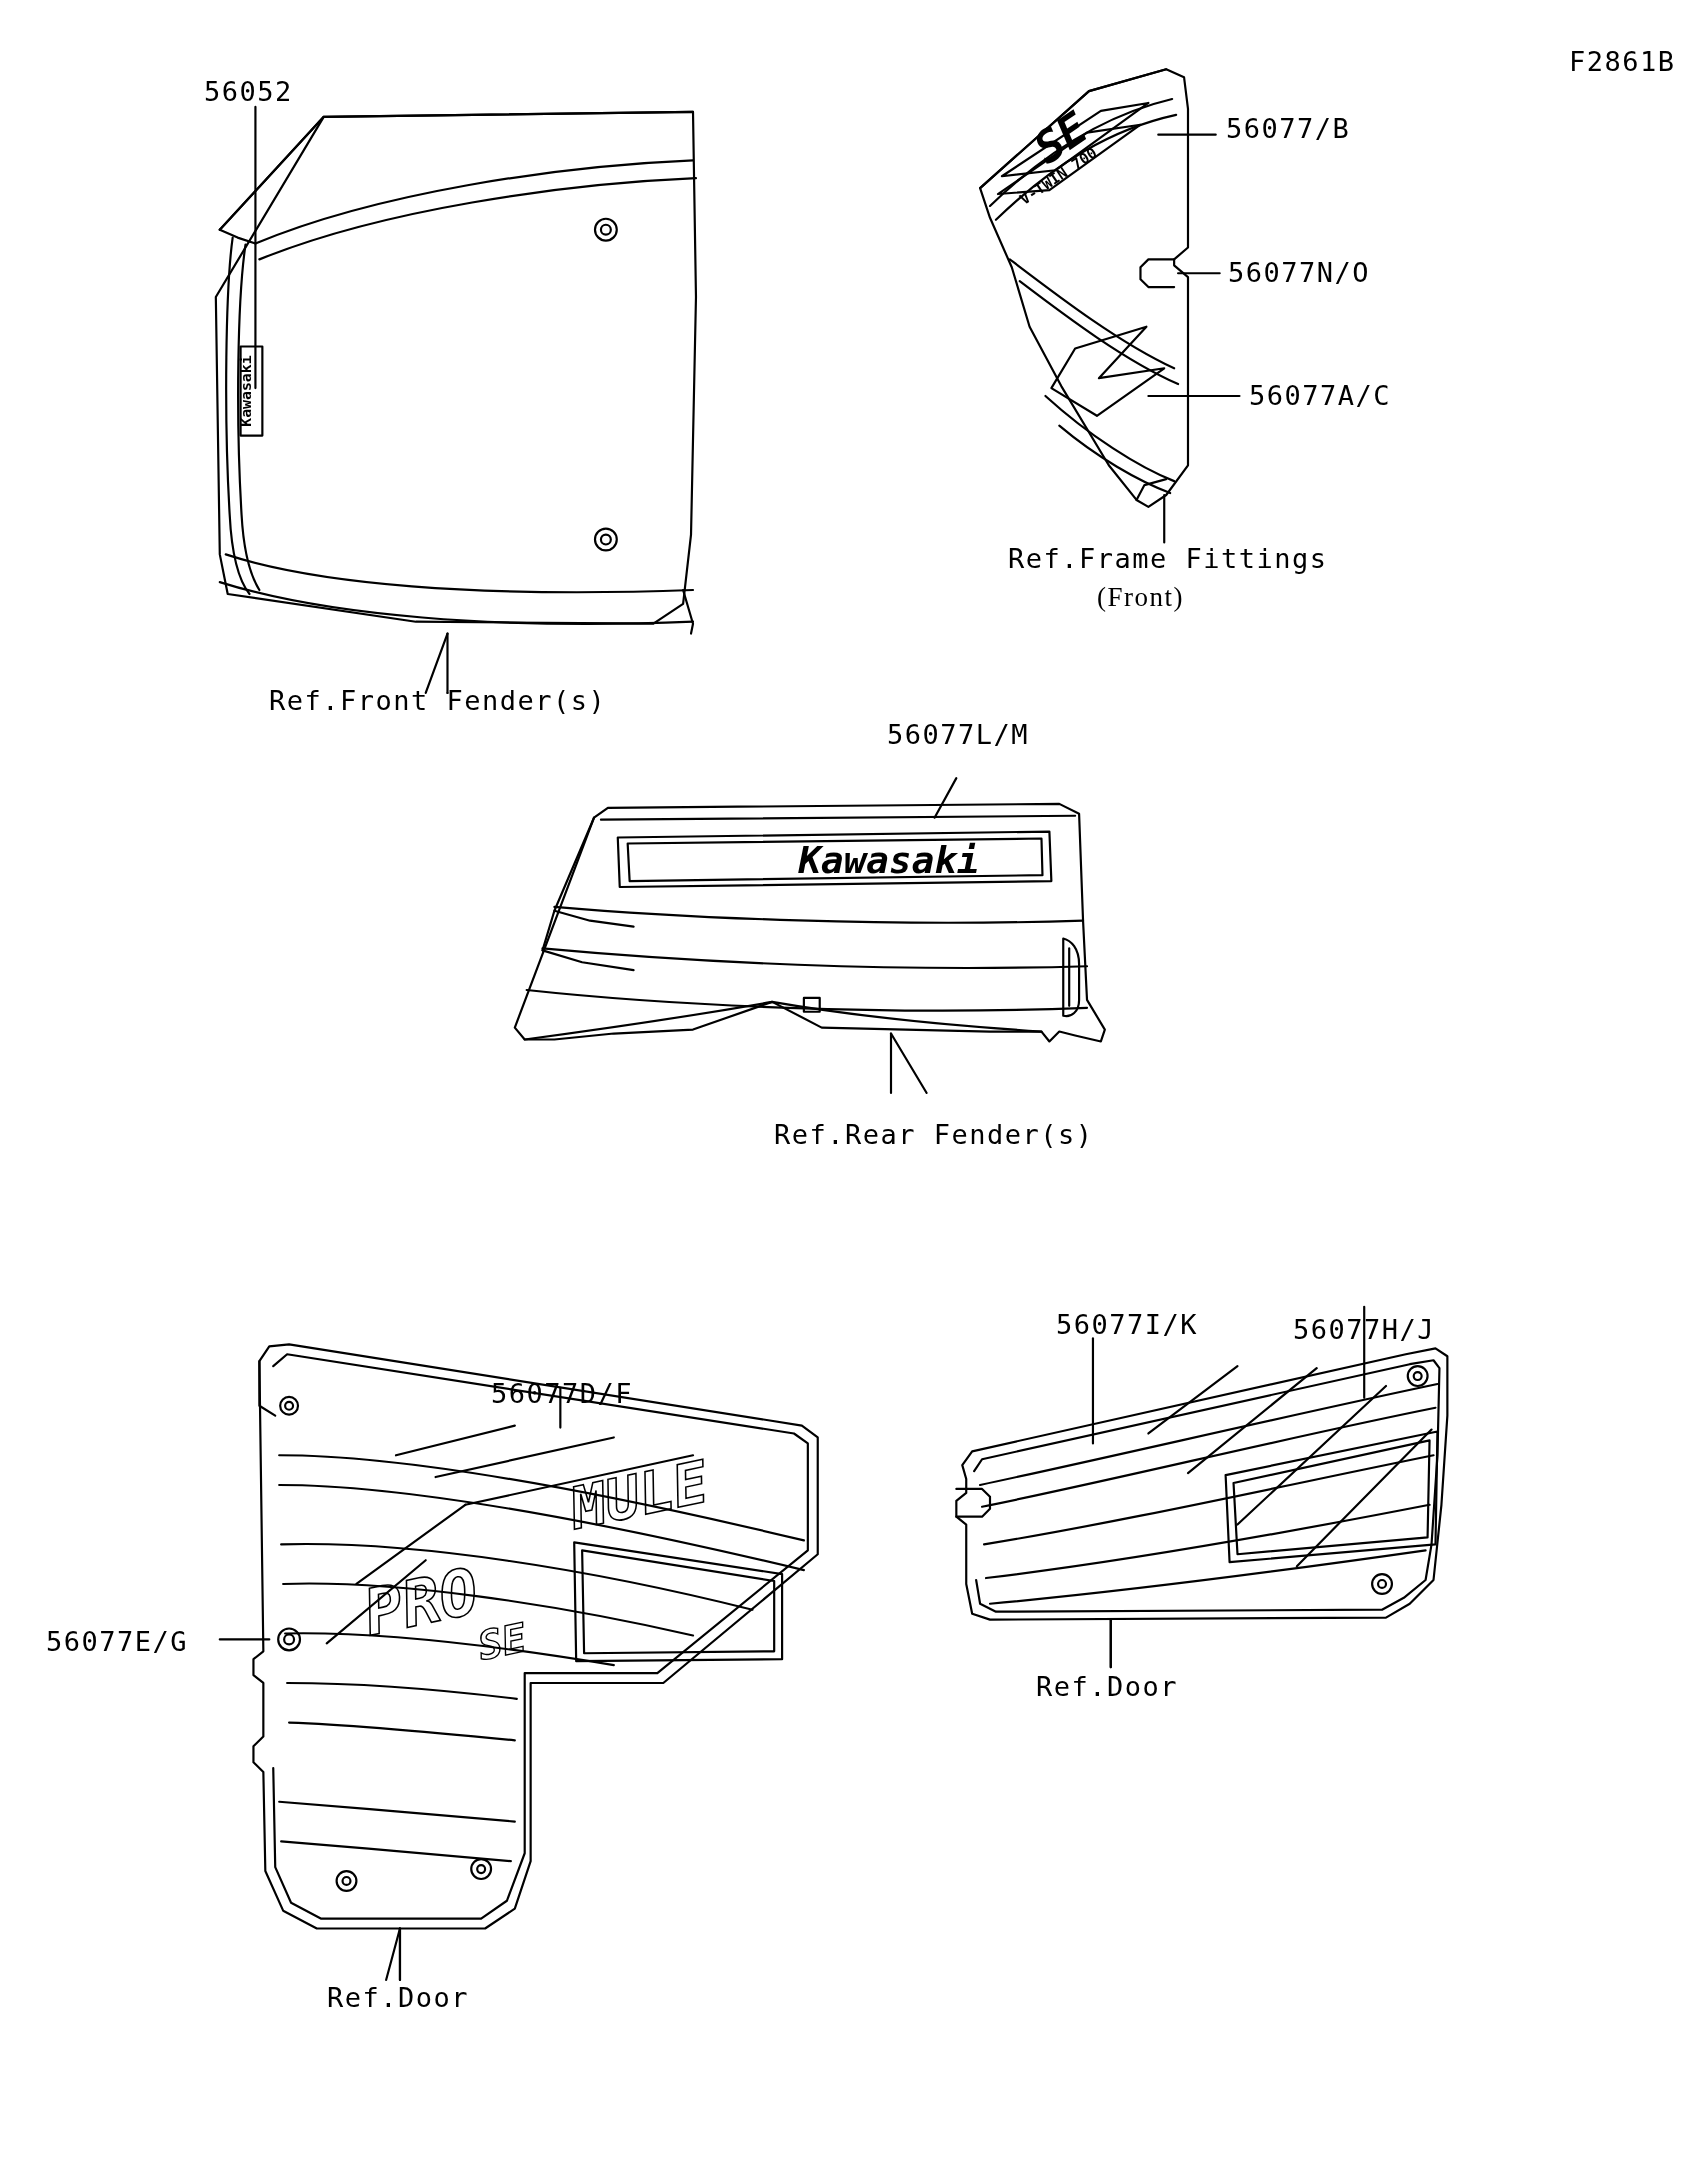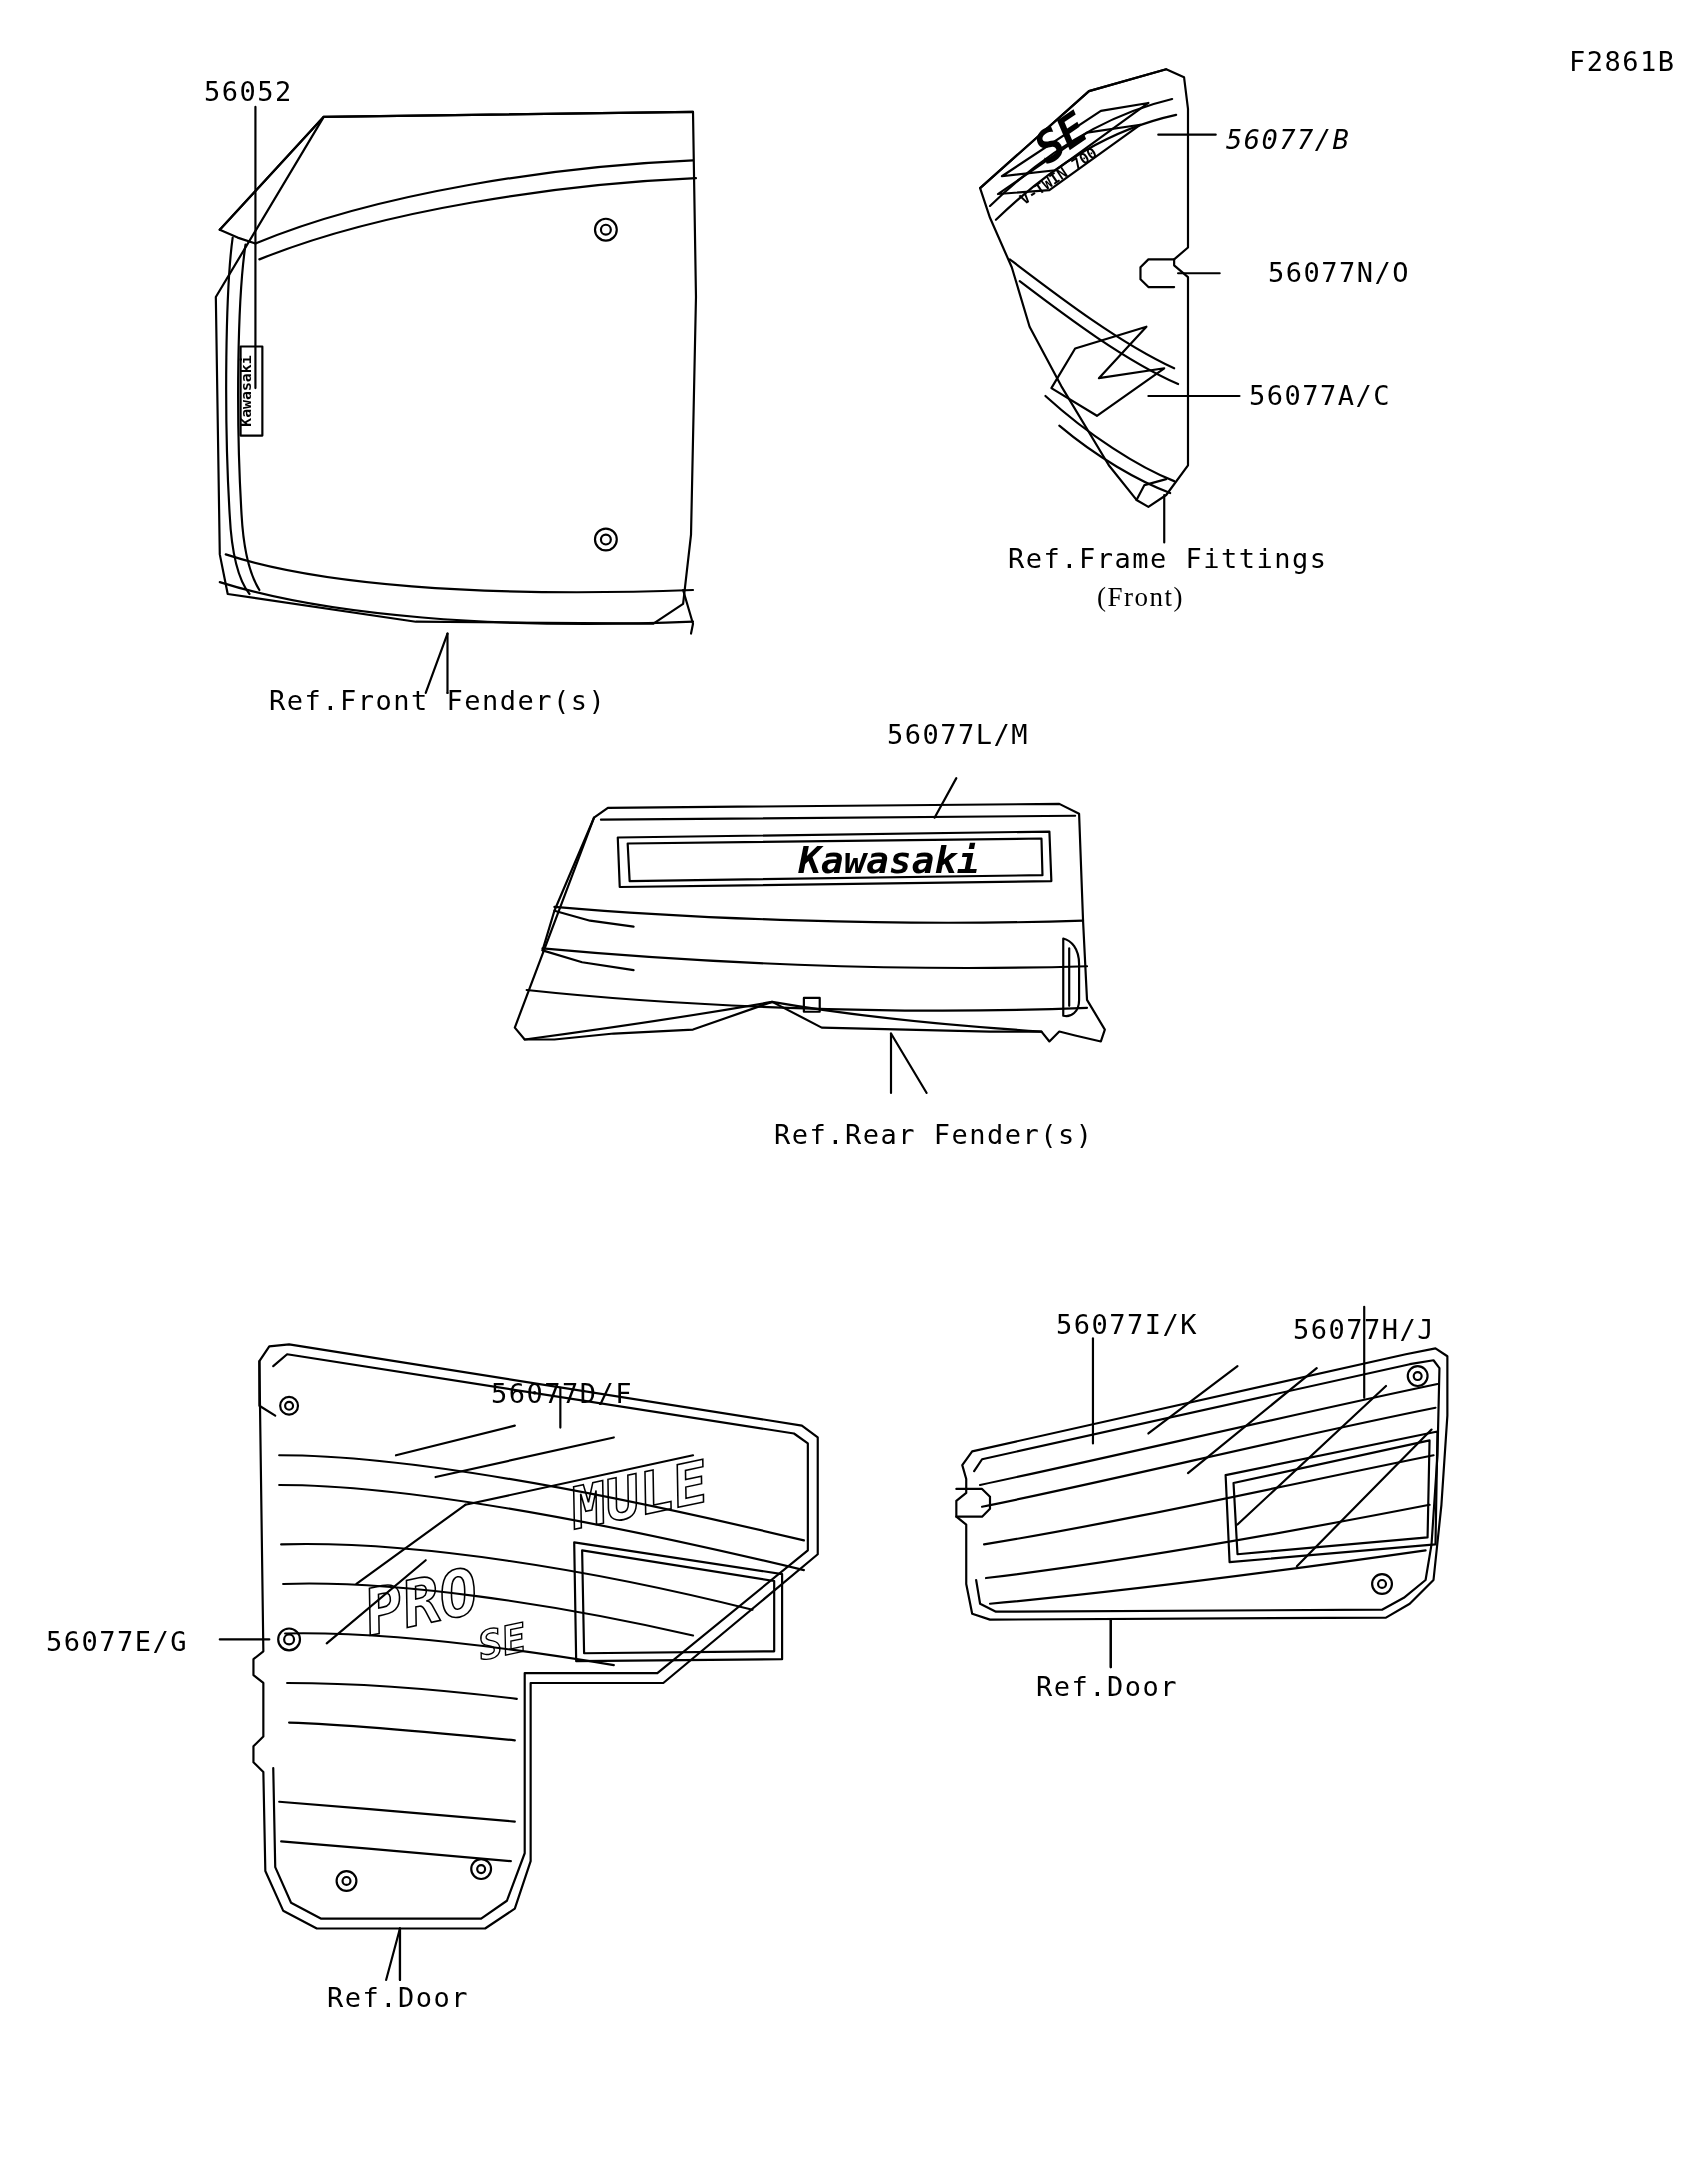--- a/index.html
+++ b/index.html
@@ -306,23 +306,23 @@
       <text x="510" y="1672" transform="rotate(-12 510 1672)" text-anchor="middle" font-size="40" font-weight="bold" font-style="italic" fill="none" stroke="#000" stroke-width="1.4">SE</text>
     </g>
   </svg>
 
   <div class="lbl" style="left:1525px; top:46px;margin-left:44px;">F2861B</div>
 
   <div class="lbl" style="left:204px; top:76px;">56052</div>
 
   <div class="lbl" style="left:269px; top:685px;">Ref.Front Fender(s)</div>
 
-  <div class="lbl" style="left:1226px; top:124px;font-style:italic;">56077/B</div>
-
-  <div class="lbl" style="left:1268px; top:257px;">56077N/O</div>
+  <div class="lbl" style="left:1226px; top:113px;">56077/B</div>
+
+  <div class="lbl" style="left:1228px; top:257px;">56077N/O</div>
 
   <div class="lbl" style="left:1249px; top:380px;">56077A/C</div>
 
   <div class="lbl" style="left:1008px; top:543px;">Ref.Frame Fittings</div>
   <div class="lbl" style="left:1097px; top:582px;font-family:Liberation Serif, serif;">(Front)</div>
 
   <div class="lbl" style="left:887px; top:719px;">56077L/M</div>
 
   <div class="lbl" style="left:774px; top:1119px;">Ref.Rear Fender(s)</div>
 

